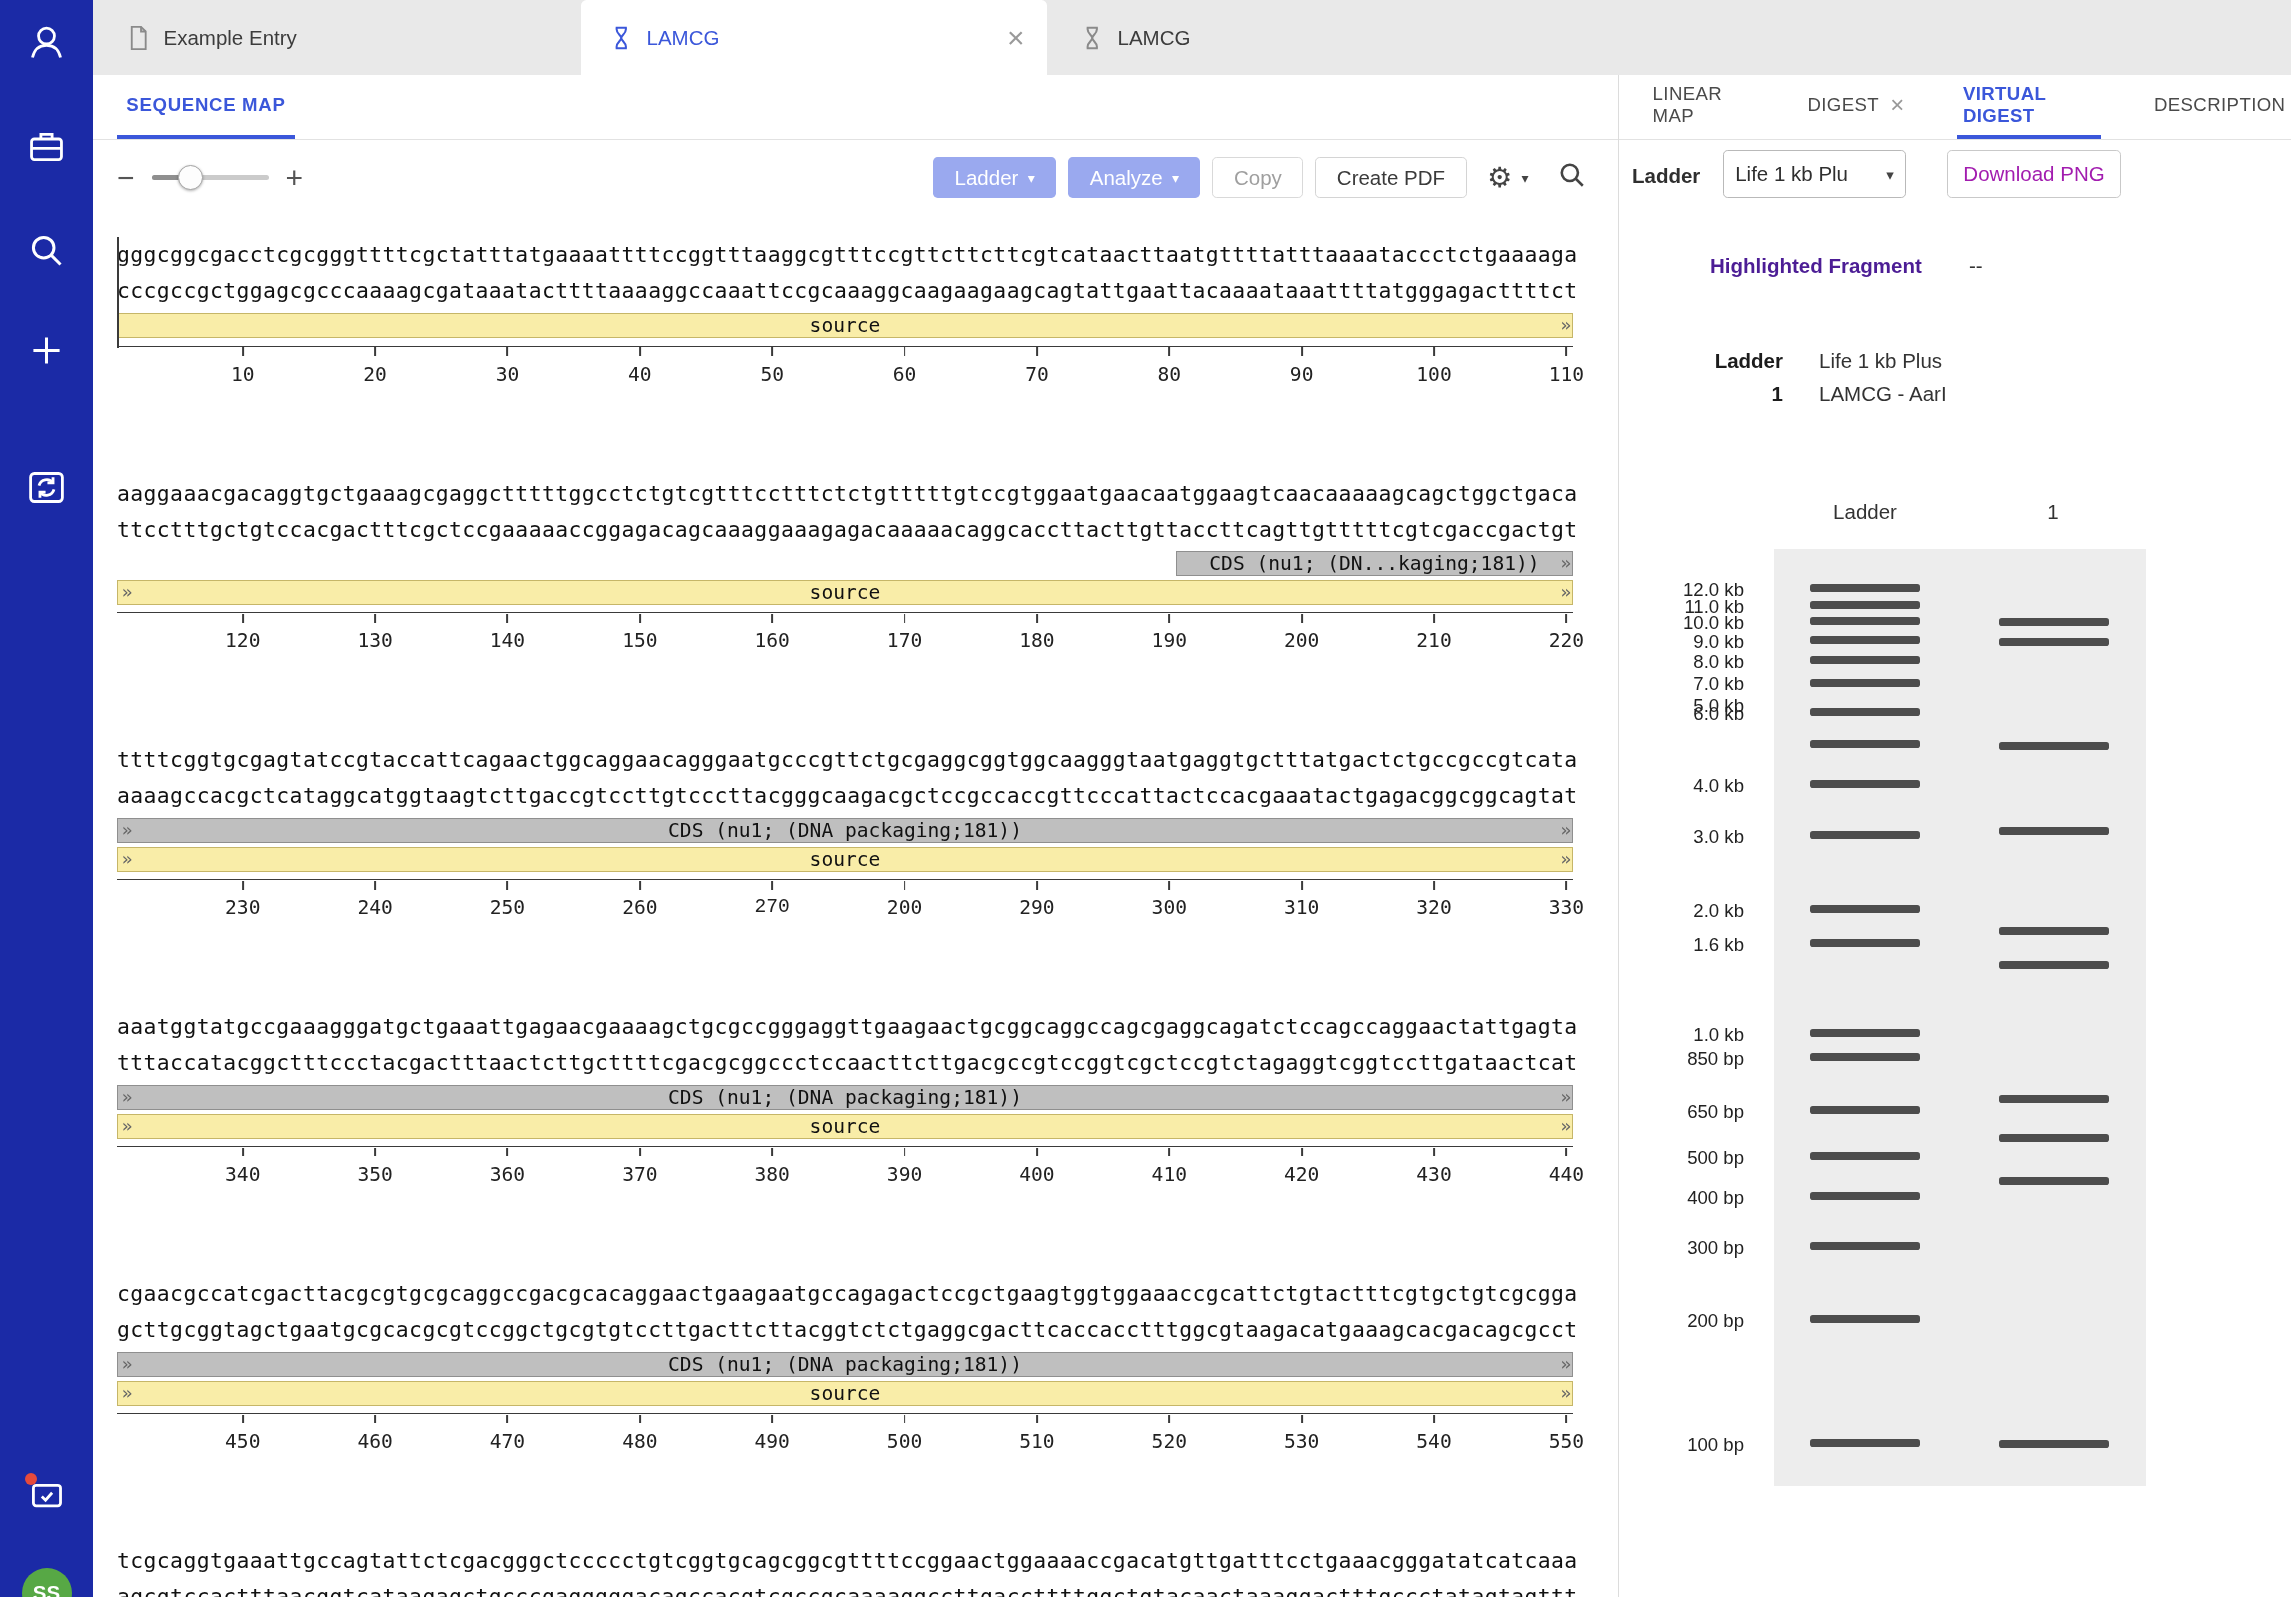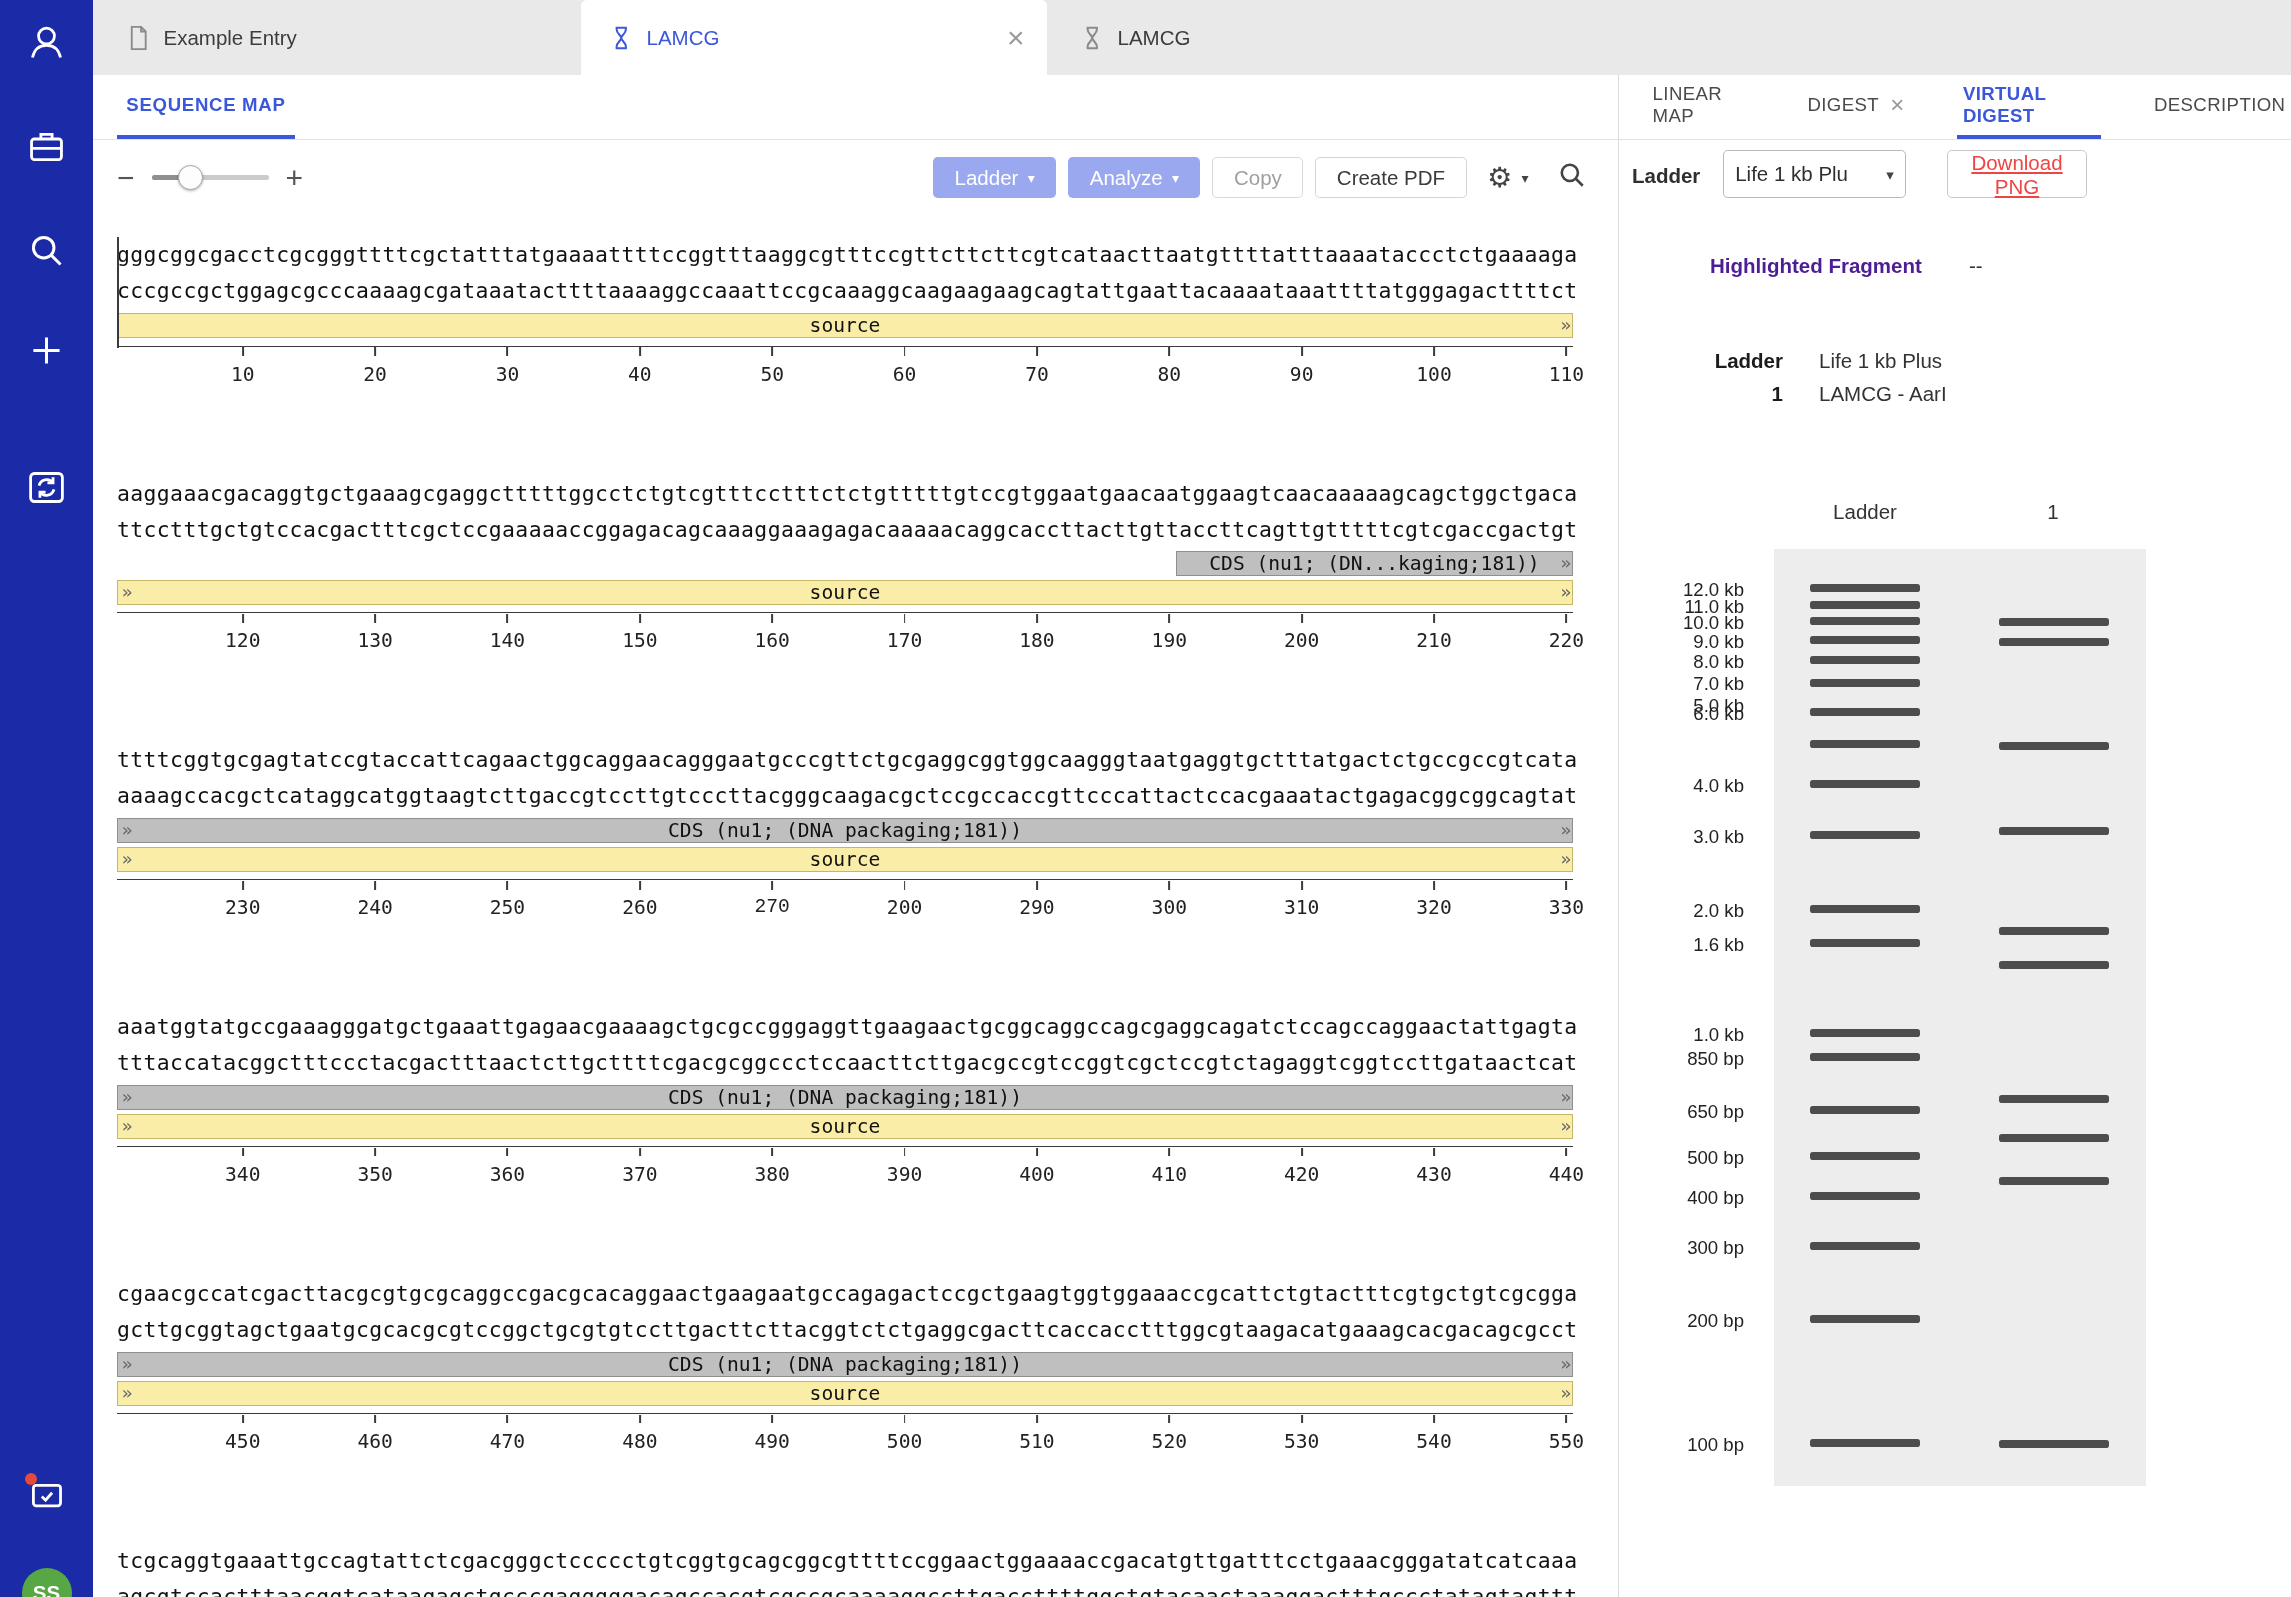--- a/index.html
+++ b/index.html
@@ -76,22 +76,22 @@
     padding-left:28px;gap:47px;}
   .rp-tab{display:flex;align-items:center;gap:11.2px;font-size:18.6px;letter-spacing:0.4px;color:#4a4a4a;
     border-bottom:4.7px solid transparent;padding:0 5.6px;}
   .rp-tab.active{color:#3b57da;border-bottom-color:#3b57da;font-weight:bold;}
   .rp-tab .x{color:#999;font-size:24px;line-height:1;}
   .rp-ladder-label{position:absolute;left:13px;top:89px;font-weight:bold;font-size:20.5px;}
   .select{position:absolute;left:104px;top:75px;width:183px;height:48px;border:0.9px solid #b9b9b9;
     border-radius:4.7px;display:flex;align-items:center;padding:0 11.2px;font-size:20.5px;gap:5.6px;background:#fff;}
   .select .val{flex:1;overflow:hidden;white-space:nowrap;}
   .select .caret{font-size:15px;color:#444;}
-  .dl-btn{position:absolute;left:328px;top:75px;width:140px;height:48px;background:#fff;
-    border:0.9px solid #c9c9c9;border-radius:4.7px;font-size:20.5px;color:#ef4444;font-family:inherit;text-decoration:underline;}
+  .dl-btn{position:absolute;left:328px;top:75px;width:174px;height:48px;background:#fff;
+    border:0.9px solid #c9c9c9;border-radius:4.7px;font-size:20.5px;color:#a21caf;font-family:inherit;}
   .hf-label{position:absolute;left:91px;top:179px;font-size:20.5px;font-weight:bold;color:#4c1d95;}
   .hf-value{position:absolute;left:350px;top:179px;font-size:20.5px;color:#333;}
   .legend-label{position:absolute;left:0;width:164px;text-align:right;font-size:20.5px;font-weight:bold;color:#1c1c1c;}
   .legend-value{position:absolute;left:200px;font-size:20.5px;color:#333;}
   .gel-col-label{position:absolute;top:425px;width:110px;text-align:center;font-size:20.5px;color:#333;}
   .gel{position:absolute;left:155px;top:474px;width:372px;height:937px;background:#ededed;}
   .band{position:absolute;width:110px;height:7.5px;border-radius:2.8px;background:#4d4d4d;}
   .band-label{position:absolute;left:0;width:125px;text-align:right;font-size:18.6px;color:#222;line-height:22.4px;}
 </style>
 </head>

